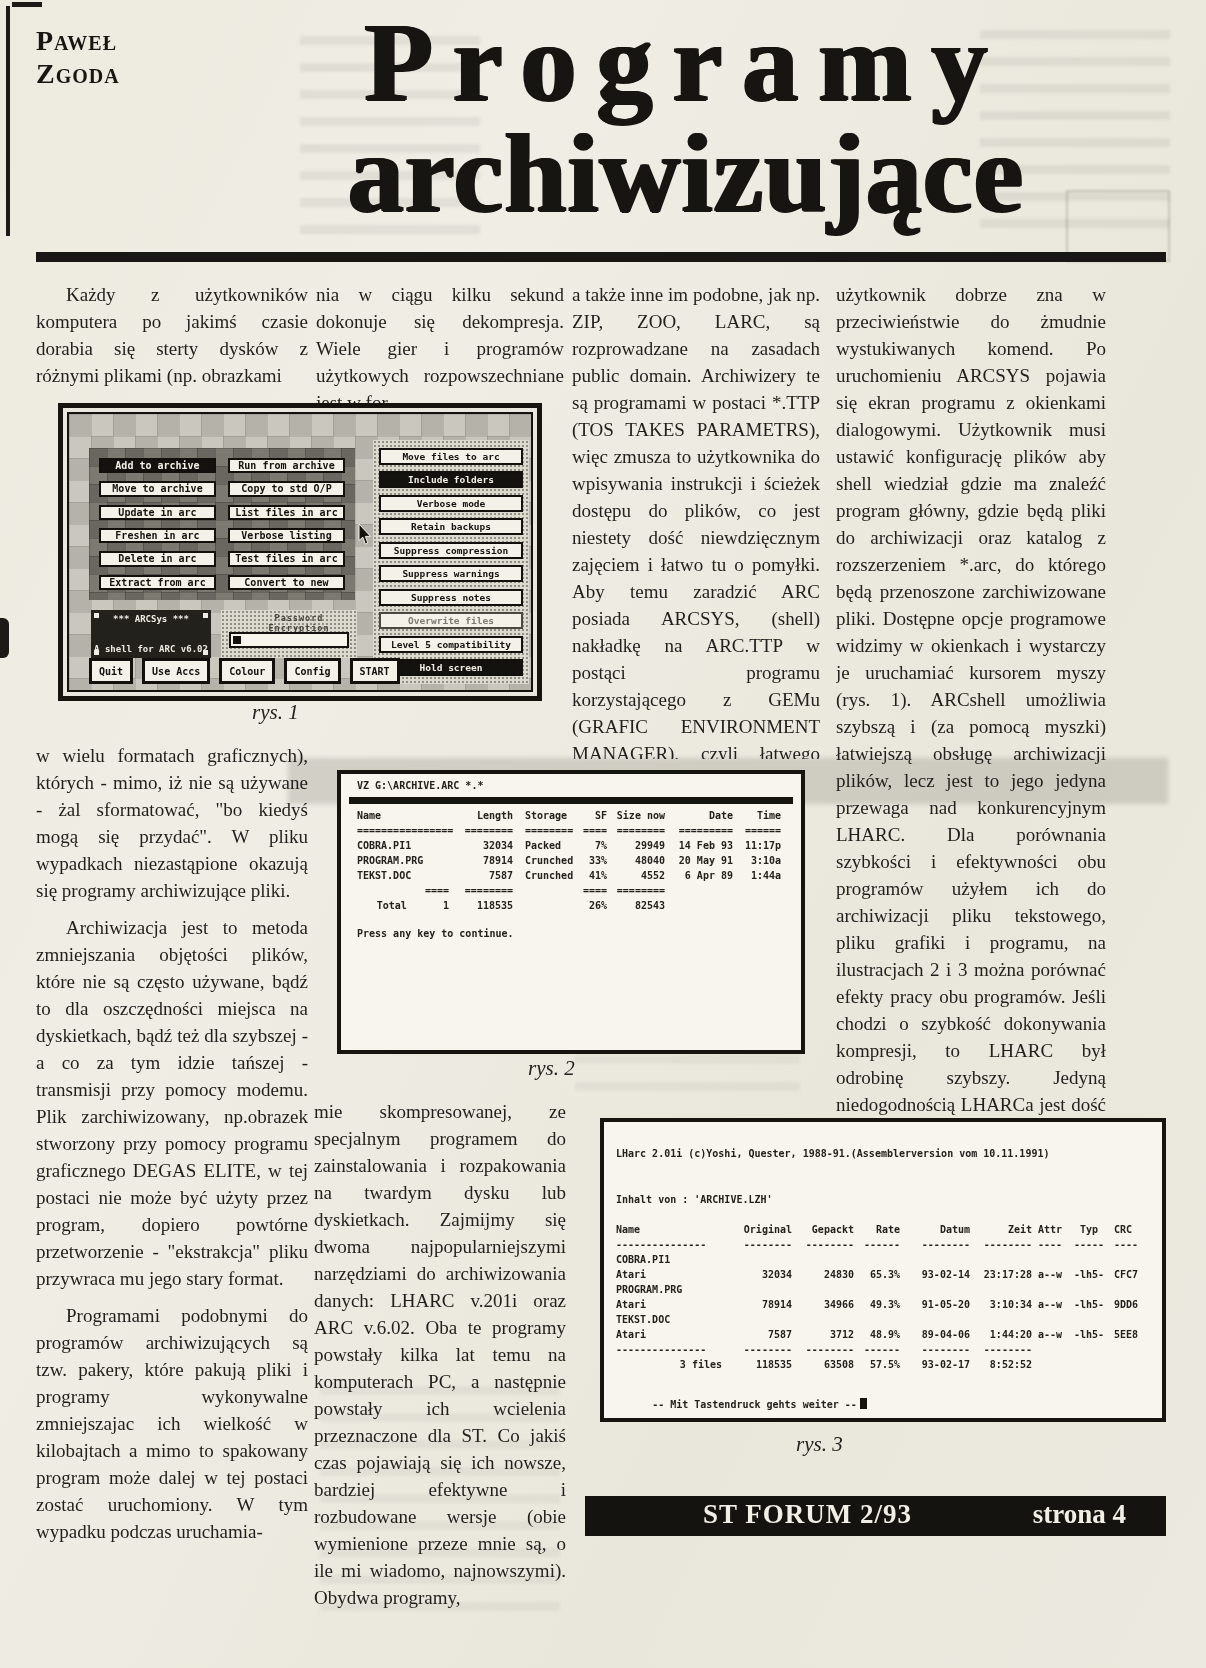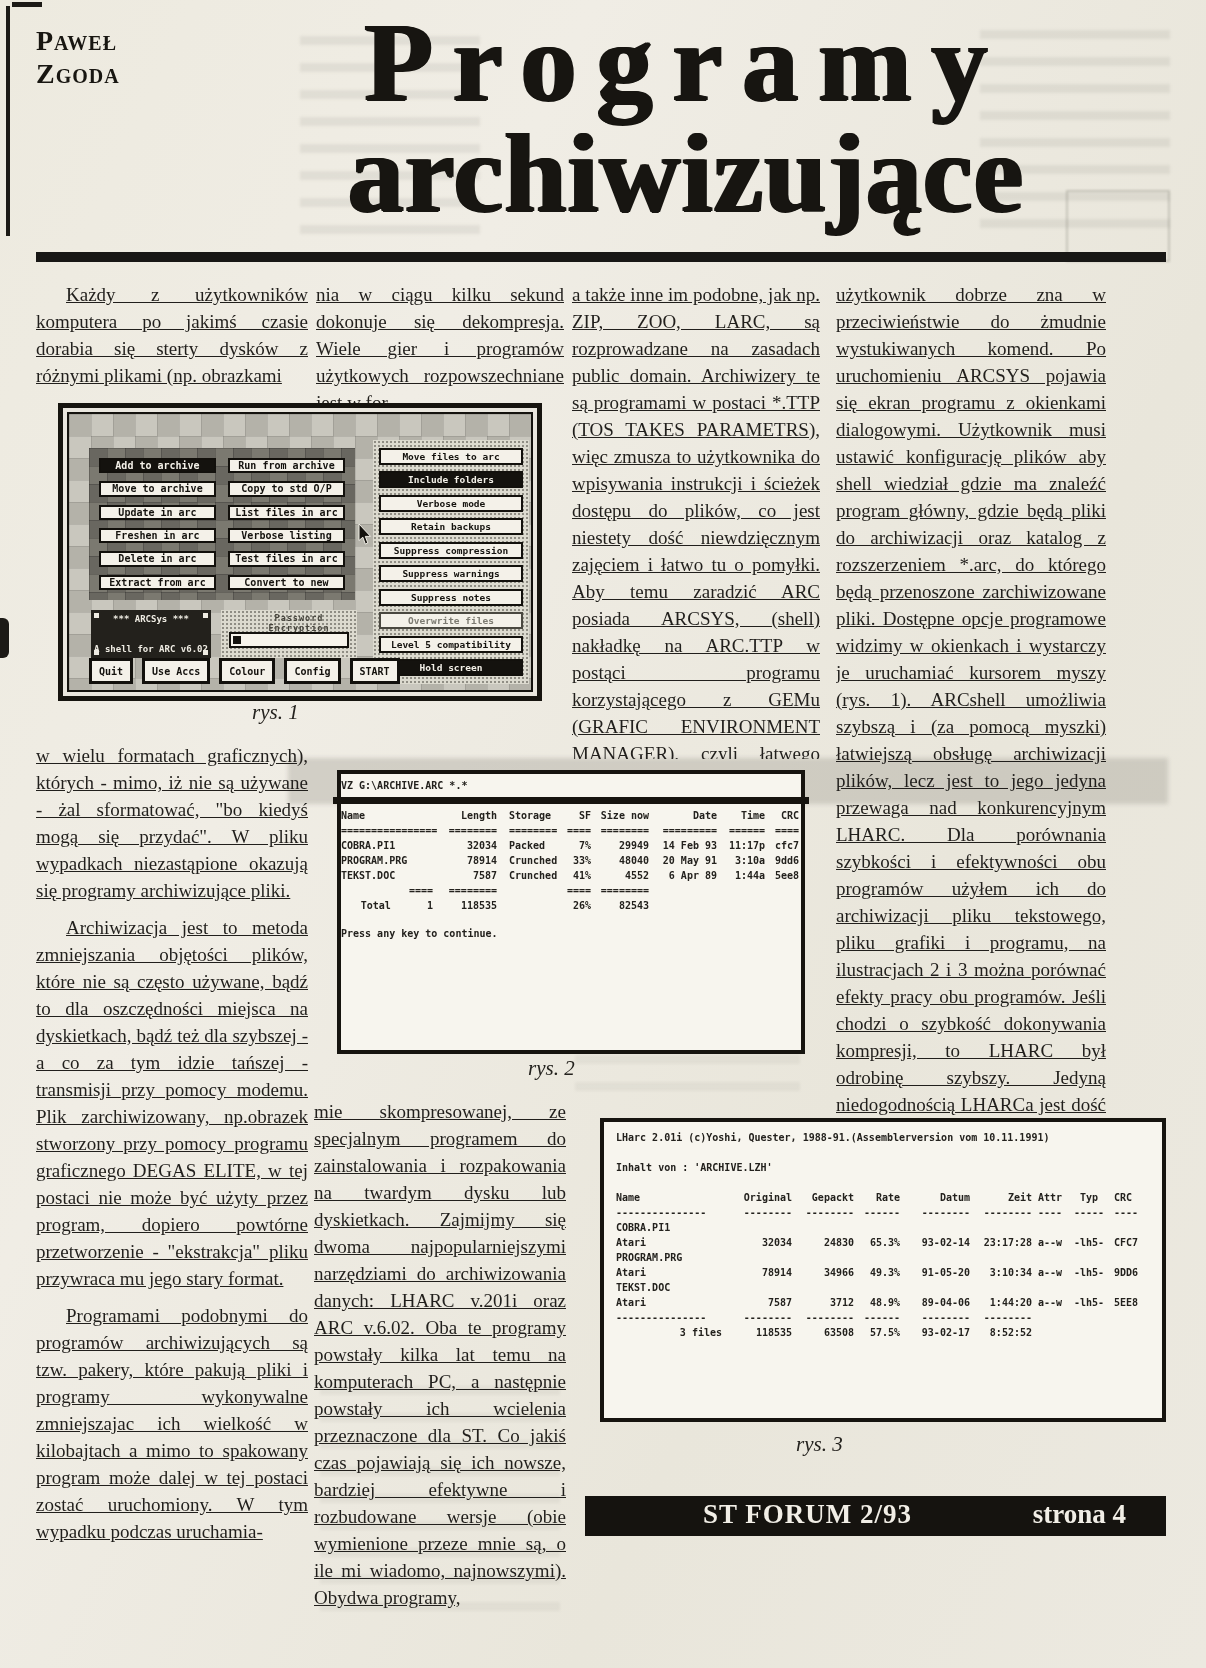--- a/index.html
+++ b/index.html
@@ -23,21 +23,21 @@
   .ghost-box { position:absolute; border:2px solid rgba(120,118,108,.3); filter:blur(1px); }
   
   .author { position:absolute; left:36px; top:24px; font-weight:bold; font-size:28px; line-height:33px; font-variant:small-caps; letter-spacing:1px; color:#181611; }
   .title { position:absolute; left:281px; top:6px; width:810px; text-align:center; font-weight:bold; color:#171511;
            text-shadow:1.5px 0 #171511, -1.5px 0 #171511, 0 1px #171511; }
   .title .t1 { font-size:112px; line-height:112px; letter-spacing:20px; }
   .title .t2 { font-size:112px; line-height:110px; letter-spacing:1px; }
   .rule { position:absolute; left:36px; top:252px; width:1130px; height:10px; background:#181715; }
   
   .col { position:absolute; font-size:19px; line-height:27px; text-align:justify; overflow:hidden; }
-  .col p { margin:0 0 10px 0; text-indent:30px;text-decoration:underline; }
+  .col p { margin:0 0 10px 0; text-indent:30px; }
   .col p.noindent { text-indent:0; }
   .col1a { left:36px;  top:281px;  width:272px; height:122px; }
   .col1b { left:36px;  top:742px;  width:272px; height:876px; }
   .col2a { left:316px; top:281px;  width:248px; height:124px; }
   .col2b { left:314px; top:1098px; width:252px; height:530px; }
   .col3  { left:572px; top:281px;  width:248px; height:478px; }
   .col4  { left:836px; top:281px;  width:270px; height:838px; }
   .fig-caption { position:absolute; font-style:italic; font-size:21px; color:#24221e; }
   .cap1 { left:252px; top:700px; }
   .cap2 { left:528px; top:1056px; }
@@ -86,34 +86,34 @@
   .pw-input { position:absolute; left:8px; right:8px; top:22px; height:16px;
               background:#f7f4ec; border:2px solid #14120e; }
   .pw-cursor { position:absolute; left:2px; top:2px; width:8px; height:8px; background:#14120e; }
   .bottom-row { position:absolute; left:20px; top:244px; height:26px; display:flex; gap:9px; }
   .bb { padding:0 7px; border-width:3px; font-size:10px; height:26px; }
   .cursor-arrow { position:absolute; left:288px; top:110px; width:15px; height:22px; }
   
   .term { position:absolute; background:#f7f5ee; border:4px solid #16140f;
           font-family:"DejaVu Sans Mono","Liberation Mono",monospace; font-weight:bold;
           font-size:10px; color:#23211d; }
-  .fig2 { left:337px; top:770px; width:468px; height:284px; padding:6px 0; }
+  .fig2 { left:337px; top:770px; width:468px; height:284px; padding:6px 16px; }
   .fig3 { left:600px; top:1118px; width:566px; height:304px; padding:10px 12px; }
   .t-title { height:14px; white-space:pre; }
   .t-bar { height:7px; background:#16140f; margin:3px -8px 6px -8px; }
   .t-table { overflow:hidden; }
   .trow { display:flex; height:15px; white-space:pre; overflow:hidden; }
   .trow .c { overflow:hidden; flex:0 0 auto; }
   .fig2 .nm { width:100px; } .fig2 .ln { width:56px; text-align:right; }
   .fig2 .st { width:64px; padding-left:12px; } .fig2 .sf { width:30px; text-align:right; }
   .fig2 .sz { width:58px; text-align:right; } .fig2 .dt { width:68px; text-align:right; }
   .fig2 .tm { width:48px; text-align:right; } .fig2 .cr { width:34px; text-align:right; }
   .trow.tright .nm { text-align:right; padding-right:8px; }
   .t-prompt { margin-top:13px; white-space:pre; }
-  .l-line { height:15px; white-space:pre; }
+  .l-line { height:15px; white-space:pre;margin-top:16px; }
   .sp { height:15px; }
   .fig3 .nm { width:114px; } .fig3 .or { width:62px; text-align:right; }
   .fig3 .ge { width:62px; text-align:right; } .fig3 .ra { width:46px; text-align:right; }
   .fig3 .da { width:70px; text-align:right; } .fig3 .ze { width:62px; text-align:right; }
   .fig3 .at { width:36px; text-align:center; } .fig3 .ty { width:42px; text-align:center; }
   .fig3 .cr { width:36px; text-align:left; padding-left:4px; }
   .blockcursor { display:inline-block; width:7px; height:11px; background:#16140f;
                  vertical-align:-1px; margin-left:3px; }
   
   .footer { position:absolute; left:585px; top:1496px; width:581px; height:40px; background:#15130f;
@@ -477,20 +477,23 @@
         <span class="c or">118535</span>
         <span class="c ge">63508</span>
         <span class="c ra">57.5%</span>
         <span class="c da">93-02-17</span>
         <span class="c ze">8:52:52</span>
         <span class="c at"></span>
         <span class="c ty"></span>
         <span class="c cr"></span>
       </div>
       </div>
+    <div class="t-prompt">
+      <span>-- Mit Tastendruck gehts weiter --</span><span class="blockcursor"></span>
+    </div>
   </div>
   <div class="fig-caption cap3">rys. 3</div>
 
   <div class="footer">
     <span class="f-mag">ST FORUM 2/93</span>
     <span class="f-page">strona 4</span>
   </div>
 
 </div>
 

